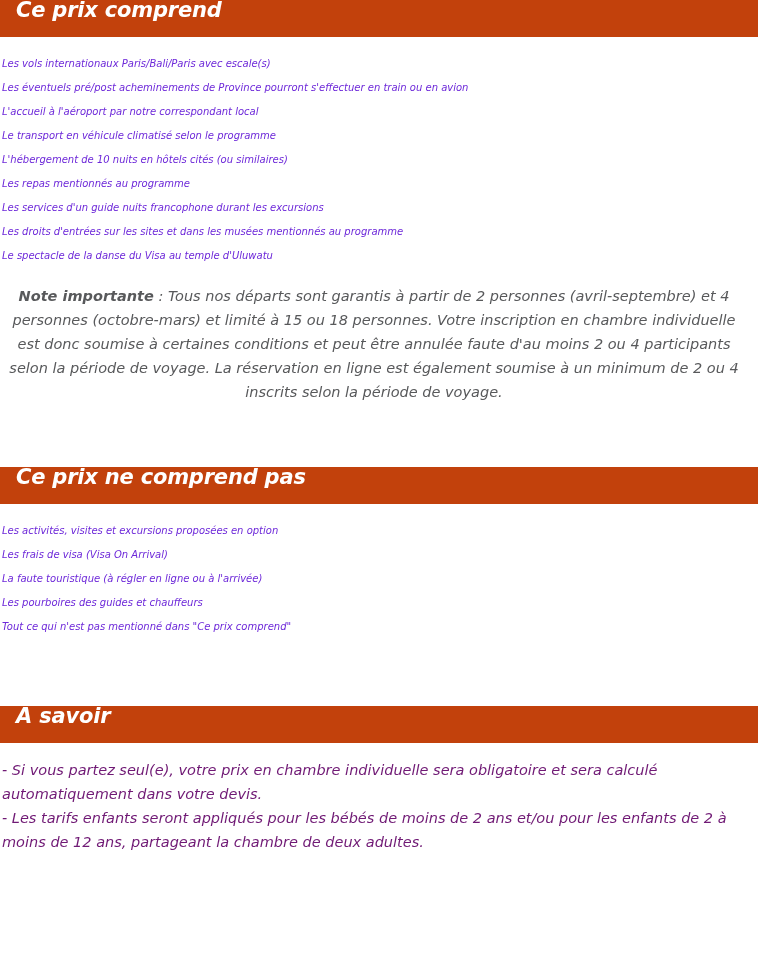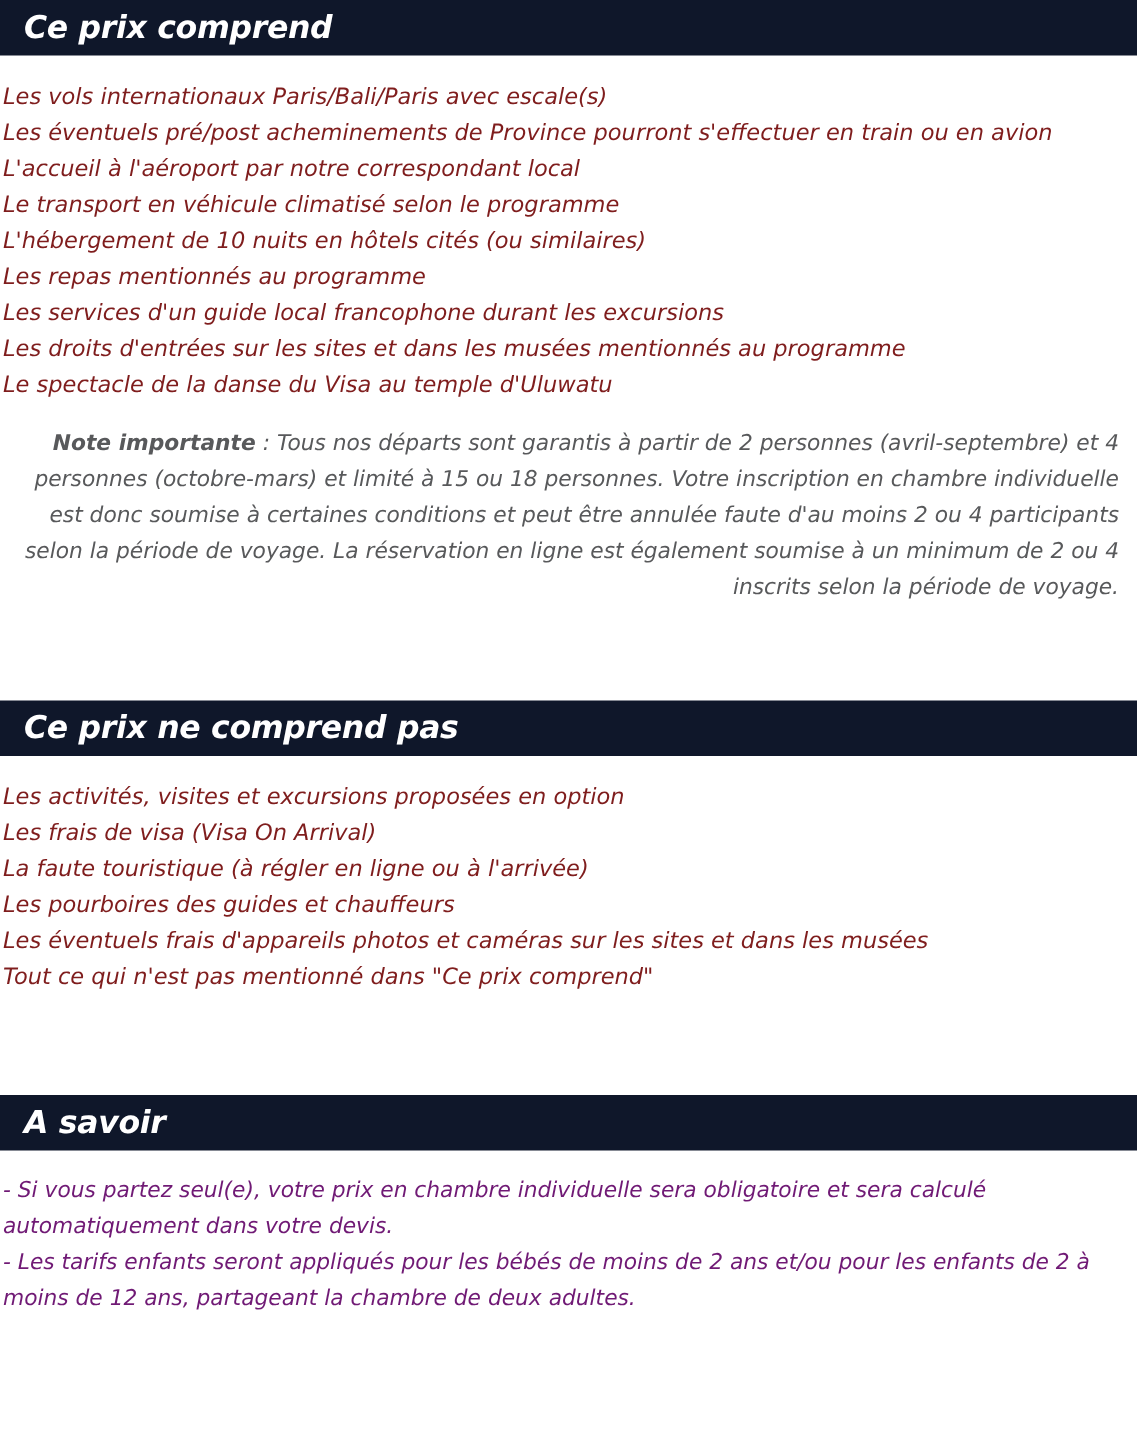--- a/index.html
+++ b/index.html
@@ -12,24 +12,24 @@
     height: 963px;
     font-family: "DejaVu Sans", sans-serif;
     color: #58595b;
     overflow: hidden;
   }
   .page {
     width: 758px;
     position: relative;
   }
   .section-bar {
-    background: #0f172a;
+    background: #c2410c;
     height: 37px;
     display: flex;
-    align-items: center;
+    align-items: flex-start;
     padding-left: 16px;
     box-sizing: border-box;
   }
   .section-bar .bar-title {
     color: #ffffff;
     font-style: italic;
     font-weight: bold;
     font-size: 21px;
     line-height: 21px;
     letter-spacing: -0.2px;
@@ -38,33 +38,33 @@
   .section-body {
     padding: 0 4px 0 2px;
   }
   .list {
     margin: 0;
     padding: 0;
     list-style: none;
   }
   .list li {
     font-style: italic;
-    font-size: 15px;
+    font-size: 10px;
     line-height: 24px;
-    color: #7f1d1d;
+    color: #6d28d9;
     white-space: nowrap;
   }
   .note {
     font-style: italic;
     font-size: 14.5px;
     line-height: 24px;
     color: #58595b;
     margin: 0;
     padding-right: 8px;
-    text-align: right;
+    text-align: center;
   }
   .note b {
     font-weight: bold;
     font-style: italic;
   }
   .spacer-top-1 { height: 15px; }
   .spacer-note { height: 16px; }
   .gap-1 { height: 63px; }
   .gap-2 { height: 67px; }
   .spacer-top-2 { height: 15px; }
@@ -88,41 +88,40 @@
   </div>
   <div class="section-body">
     <div class="spacer-top-1"></div>
     <ul class="list">
       <li>Les vols internationaux Paris/Bali/Paris avec escale(s)</li>
       <li>Les éventuels pré/post acheminements de Province pourront s'effectuer en train ou en avion</li>
       <li>L'accueil à l'aéroport par notre correspondant local</li>
       <li>Le transport en véhicule climatisé selon le programme</li>
       <li>L'hébergement de 10 nuits en hôtels cités (ou similaires)</li>
       <li>Les repas mentionnés au programme</li>
-      <li>Les services d'un guide local francophone durant les excursions</li>
+      <li>Les services d'un guide nuits francophone durant les excursions</li>
       <li>Les droits d'entrées sur les sites et dans les musées mentionnés au programme</li>
       <li>Le spectacle de la danse du Visa au temple d'Uluwatu</li>
     </ul>
     <div class="spacer-note"></div>
     <p class="note"><b>Note importante</b><span> : Tous nos départs sont garantis à partir de 2 personnes (avril-septembre) et 4 personnes (octobre-mars) et limité à 15 ou 18 personnes. Votre inscription en chambre individuelle est donc soumise à certaines conditions et peut être annulée faute d'au moins 2 ou 4 participants selon la période de voyage. La réservation en ligne est également soumise à un minimum de 2 ou 4 inscrits selon la période de voyage.</span></p>
   </div>
 
   <div class="gap-1"></div>
 
   <div class="section-bar">
     <span class="bar-title">Ce prix ne comprend pas</span>
   </div>
   <div class="section-body">
     <div class="spacer-top-2"></div>
     <ul class="list">
       <li>Les activités, visites et excursions proposées en option</li>
       <li>Les frais de visa (Visa On Arrival)</li>
       <li>La faute touristique (à régler en ligne ou à l'arrivée)</li>
       <li>Les pourboires des guides et chauffeurs</li>
-      <li>Les éventuels frais d'appareils photos et caméras sur les sites et dans les musées</li>
       <li>Tout ce qui n'est pas mentionné dans "Ce prix comprend"</li>
     </ul>
   </div>
 
   <div class="gap-2"></div>
 
   <div class="section-bar">
     <span class="bar-title">A savoir</span>
   </div>
   <div class="section-body">

